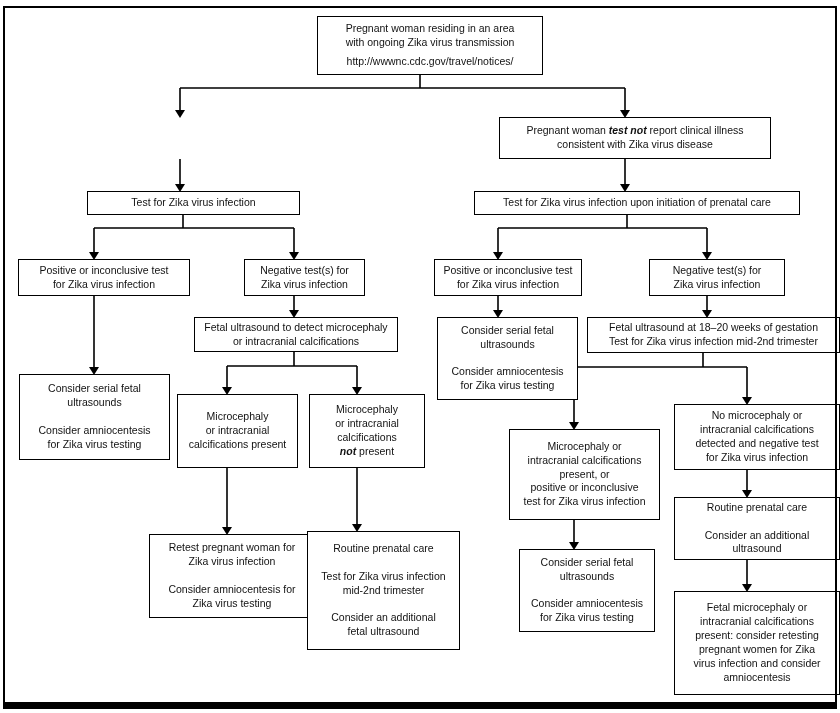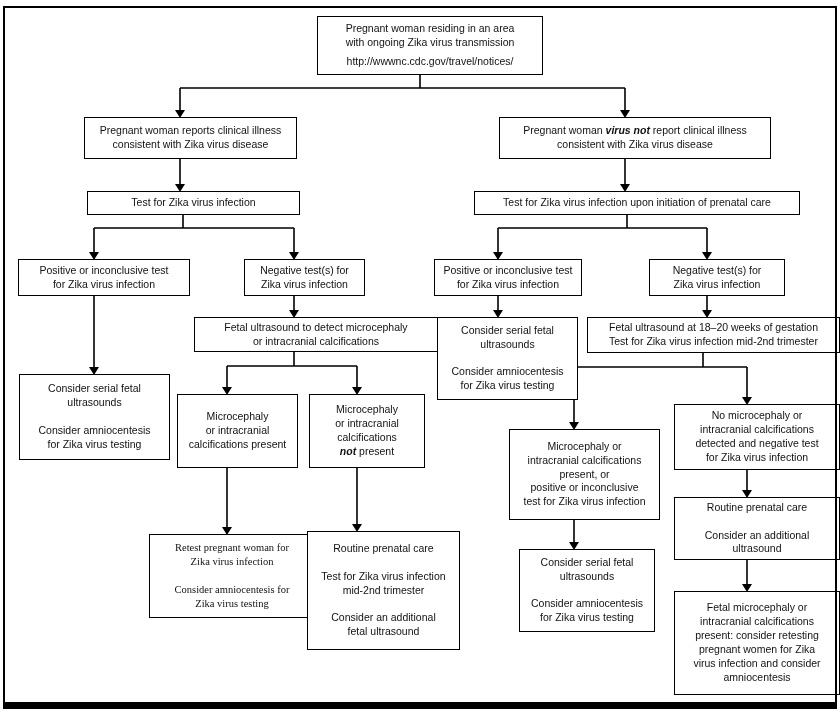--- a/index.html
+++ b/index.html
@@ -55,24 +55,24 @@
   #n-root { left: 307px; top: 16px;  width: 226px; height: 59px; }
   #n-l1   { left: 74px;  top: 117px; width: 213px; height: 42px; }
   #n-r1   { left: 489px; top: 117px; width: 272px; height: 42px; }
   #n-l2   { left: 77px;  top: 191px; width: 213px; height: 24px; }
   #n-r2   { left: 464px; top: 191px; width: 326px; height: 24px; }
   #n-l3a  { left: 8px;   top: 259px; width: 172px; height: 37px; }
   #n-l3b  { left: 234px; top: 259px; width: 121px; height: 37px; }
   #n-r3a  { left: 424px; top: 259px; width: 148px; height: 37px; }
   #n-r3b  { left: 639px; top: 259px; width: 136px; height: 37px; }
   #n-l4a  { left: 9px;   top: 374px; width: 151px; height: 86px; }
-  #n-l4b  { left: 184px; top: 317px; width: 244px; height: 35px; }
+  #n-l4b  { left: 184px; top: 317px; width: 204px; height: 35px; }
   #n-l5a  { left: 167px; top: 394px; width: 121px; height: 74px; }
   #n-l5b  { left: 299px; top: 394px; width: 116px; height: 74px; }
-  #n-l6a  { left: 139px; top: 534px; width: 166px; height: 84px; font-family: Liberation Serif, serif; }
+  #n-l6a  { left: 139px; top: 534px; width: 166px; height: 84px; }
   #n-l6b  { left: 297px; top: 531px; width: 153px; height: 119px; }
   #n-r4a  { left: 427px; top: 317px; width: 141px; height: 83px; }
   #n-r4b  { left: 577px; top: 317px; width: 253px; height: 36px; justify-content: center; }
   #n-r5a  { left: 499px; top: 429px; width: 151px; height: 91px; }
   #n-r5b  { left: 664px; top: 404px; width: 166px; height: 66px; text-align: center; }
   #n-r6a  { left: 509px; top: 549px; width: 136px; height: 83px; }
   #n-r6b  { left: 664px; top: 497px; width: 166px; height: 63px; }
   #n-r7b  { left: 664px; top: 591px; width: 166px; height: 104px; }
 </style>
 </head>
@@ -117,27 +117,23 @@
       <path d="M747 560 L747 585" marker-end="url(#ah)"></path>
     </g>
   </svg>
 
   <div class="node" id="n-root">
     <div class="node-text">Pregnant woman residing in an area
 with ongoing Zika virus transmission</div>
     <div class="node-url">http://wwwnc.cdc.gov/travel/notices/</div>
   </div>
 
-  <div class="node" id="n-l1">
-    <div class="node-text">Pregnant woman reports clinical illness
-consistent with Zika virus disease</div>
-  </div>
 
   <div class="node" id="n-r1">
-    <div class="node-text"><span>Pregnant woman </span><span class="emph">virus not</span><span> report clinical illness consistent with Zika virus disease</span></div>
+    <div class="node-text"><span>Pregnant woman </span><span class="emph">test not</span><span> report clinical illness consistent with Zika virus disease</span></div>
   </div>
 
   <div class="node nowrap" id="n-l2">
     <div class="node-text">Test for Zika virus infection</div>
   </div>
 
   <div class="node nowrap" id="n-r2">
     <div class="node-text">Test for Zika virus infection upon initiation of prenatal care</div>
   </div>
 

